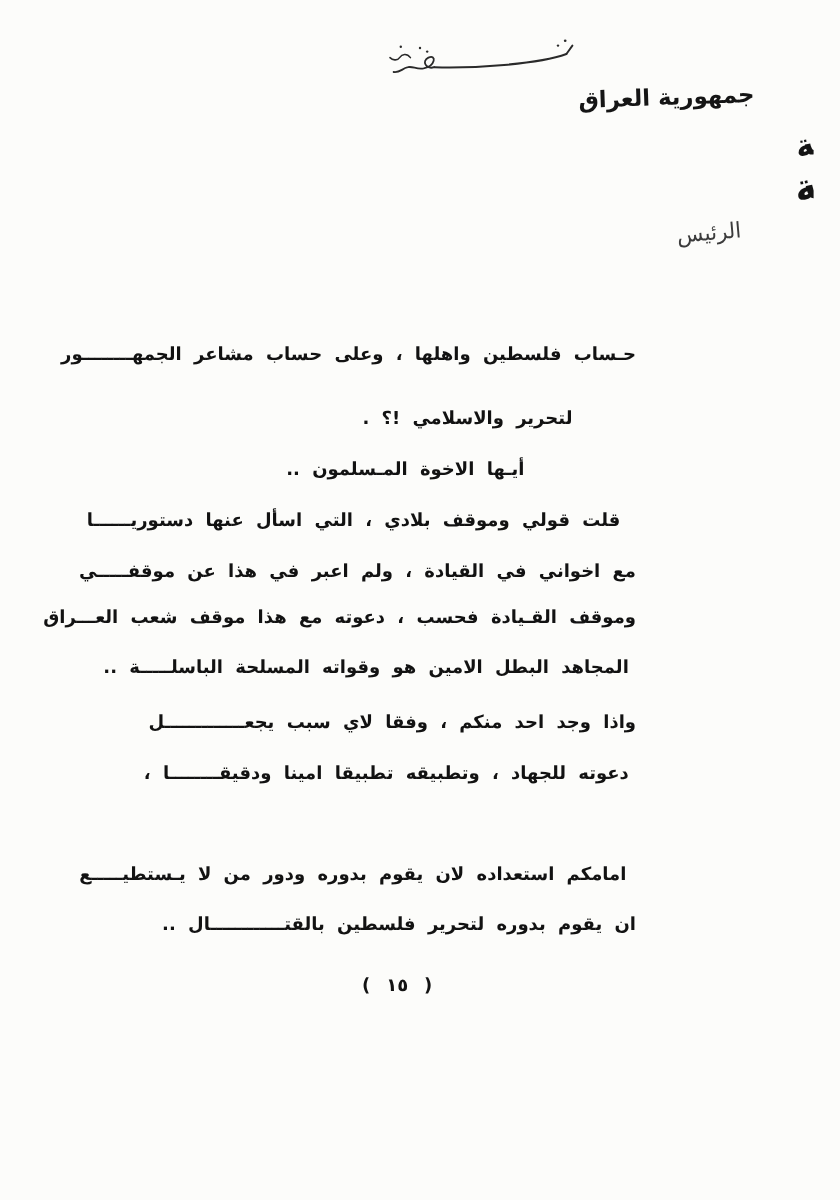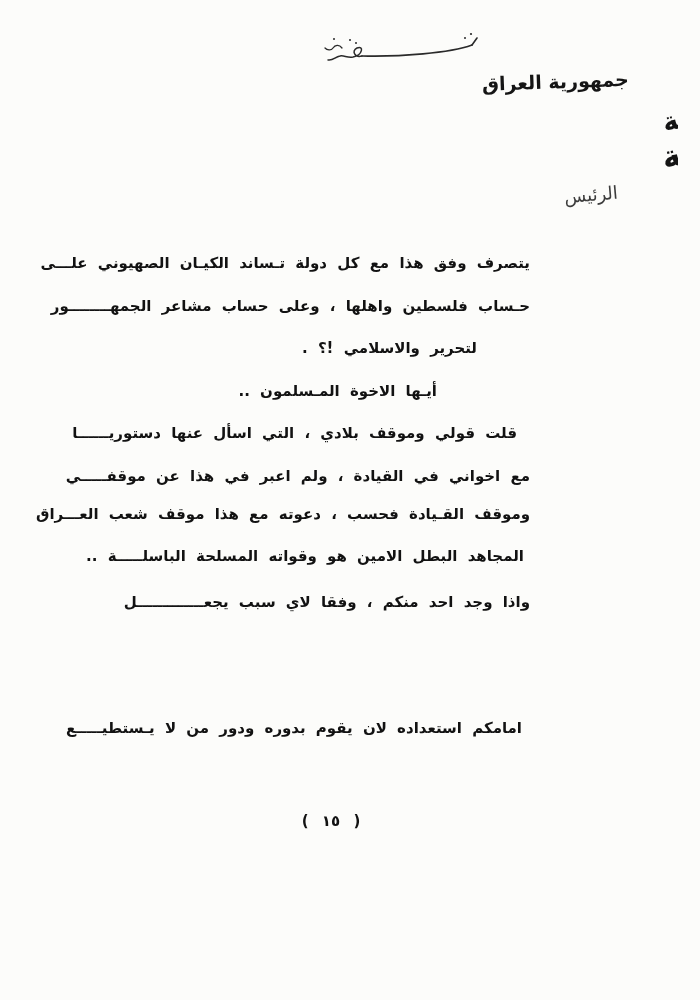--- a/index.html
+++ b/index.html
@@ -25,21 +25,21 @@
     direction:rtl; font-size:18px; font-weight:500; color:#3c3c3c;
     transform:rotate(-5deg); white-space:nowrap;
   }
   
   .bodyline {
     position:absolute; direction:rtl; white-space:nowrap;
     font-size:15px; font-weight:700; color:#121212;
     word-spacing:5px; line-height:22px;
   }
   .l1  { top:252px; right:170px; }
-  .l2  { top:295px; right:170px; }
+  .l2  { top:284px; right:170px; }
   .l3  { top:337px; right:223px; }
   .l4  { top:380px; right:263px; }
   .l5  { top:422px; right:183px;margin-left:12px; }
   .l6  { top:465px; right:170px; }
   .l7  { top:503px; right:170px; }
   .l8  { top:545px; right:176px; }
   .l9  { top:591px; right:170px; }
   .l10 { top:633px; right:176px; }
   .l11 { top:675px; right:170px; }
   .l12 { top:717px; right:178px; }
@@ -75,26 +75,27 @@
     <svg width="180" height="105" viewBox="0 0 180 105">
       <g transform="rotate(-12 90 52)" fill="#141414" font-family="DejaVu Sans, sans-serif" font-weight="bold">
         <text x="170" y="44" font-size="26" text-anchor="end" direction="rtl">رئاسة</text>
         <text x="162" y="80" font-size="31" text-anchor="end" direction="rtl">الجمهورية</text>
       </g>
     </svg>
   </div>
 
   <div class="president-title">الرئيس</div>
 
-  <div class="bodyline l1">يتصرف وفق هذا مع كل دولة تـساند الكيـان الصهيوني علـــى</div>
   <div class="bodyline l2">حـساب فلسطين واهلها ، وعلى حساب مشاعر الجمهــــــــور</div>
   <div class="bodyline l3">لتحرير والاسلامي !؟ .</div>
   <div class="bodyline l4">أيـها الاخوة المـسلمون ..</div>
   <div class="bodyline l5">قلت قولي وموقف بلادي ، التي اسأل عنها دستوريــــــا</div>
   <div class="bodyline l6">مع اخواني في القيادة ، ولم اعبر في هذا عن موقفـــــي</div>
   <div class="bodyline l7">وموقف القـيادة فحسب ، دعوته مع هذا موقف شعب العـــراق</div>
   <div class="bodyline l8">المجاهد البطل الامين هو وقواته المسلحة الباسلـــــة ..</div>
   <div class="bodyline l9">واذا وجد احد منكم ، وفقا لاي سبب يجعـــــــــــــل</div>
+  <div class="bodyline l10">دعوته للجهاد ، وتطبيقه تطبيقا امينا ودقيقــــــــا ،</div>
   <div class="bodyline l12">امامكم استعداده لان يقوم بدوره ودور من لا يـستطيـــــع</div>
+  <div class="bodyline l13">ان يقوم بدوره لتحرير فلسطين بالقتــــــــــــال ..</div>
 
   <div class="page-number">( ١٥ )</div>
 
 </div>
 
 </body></html>

